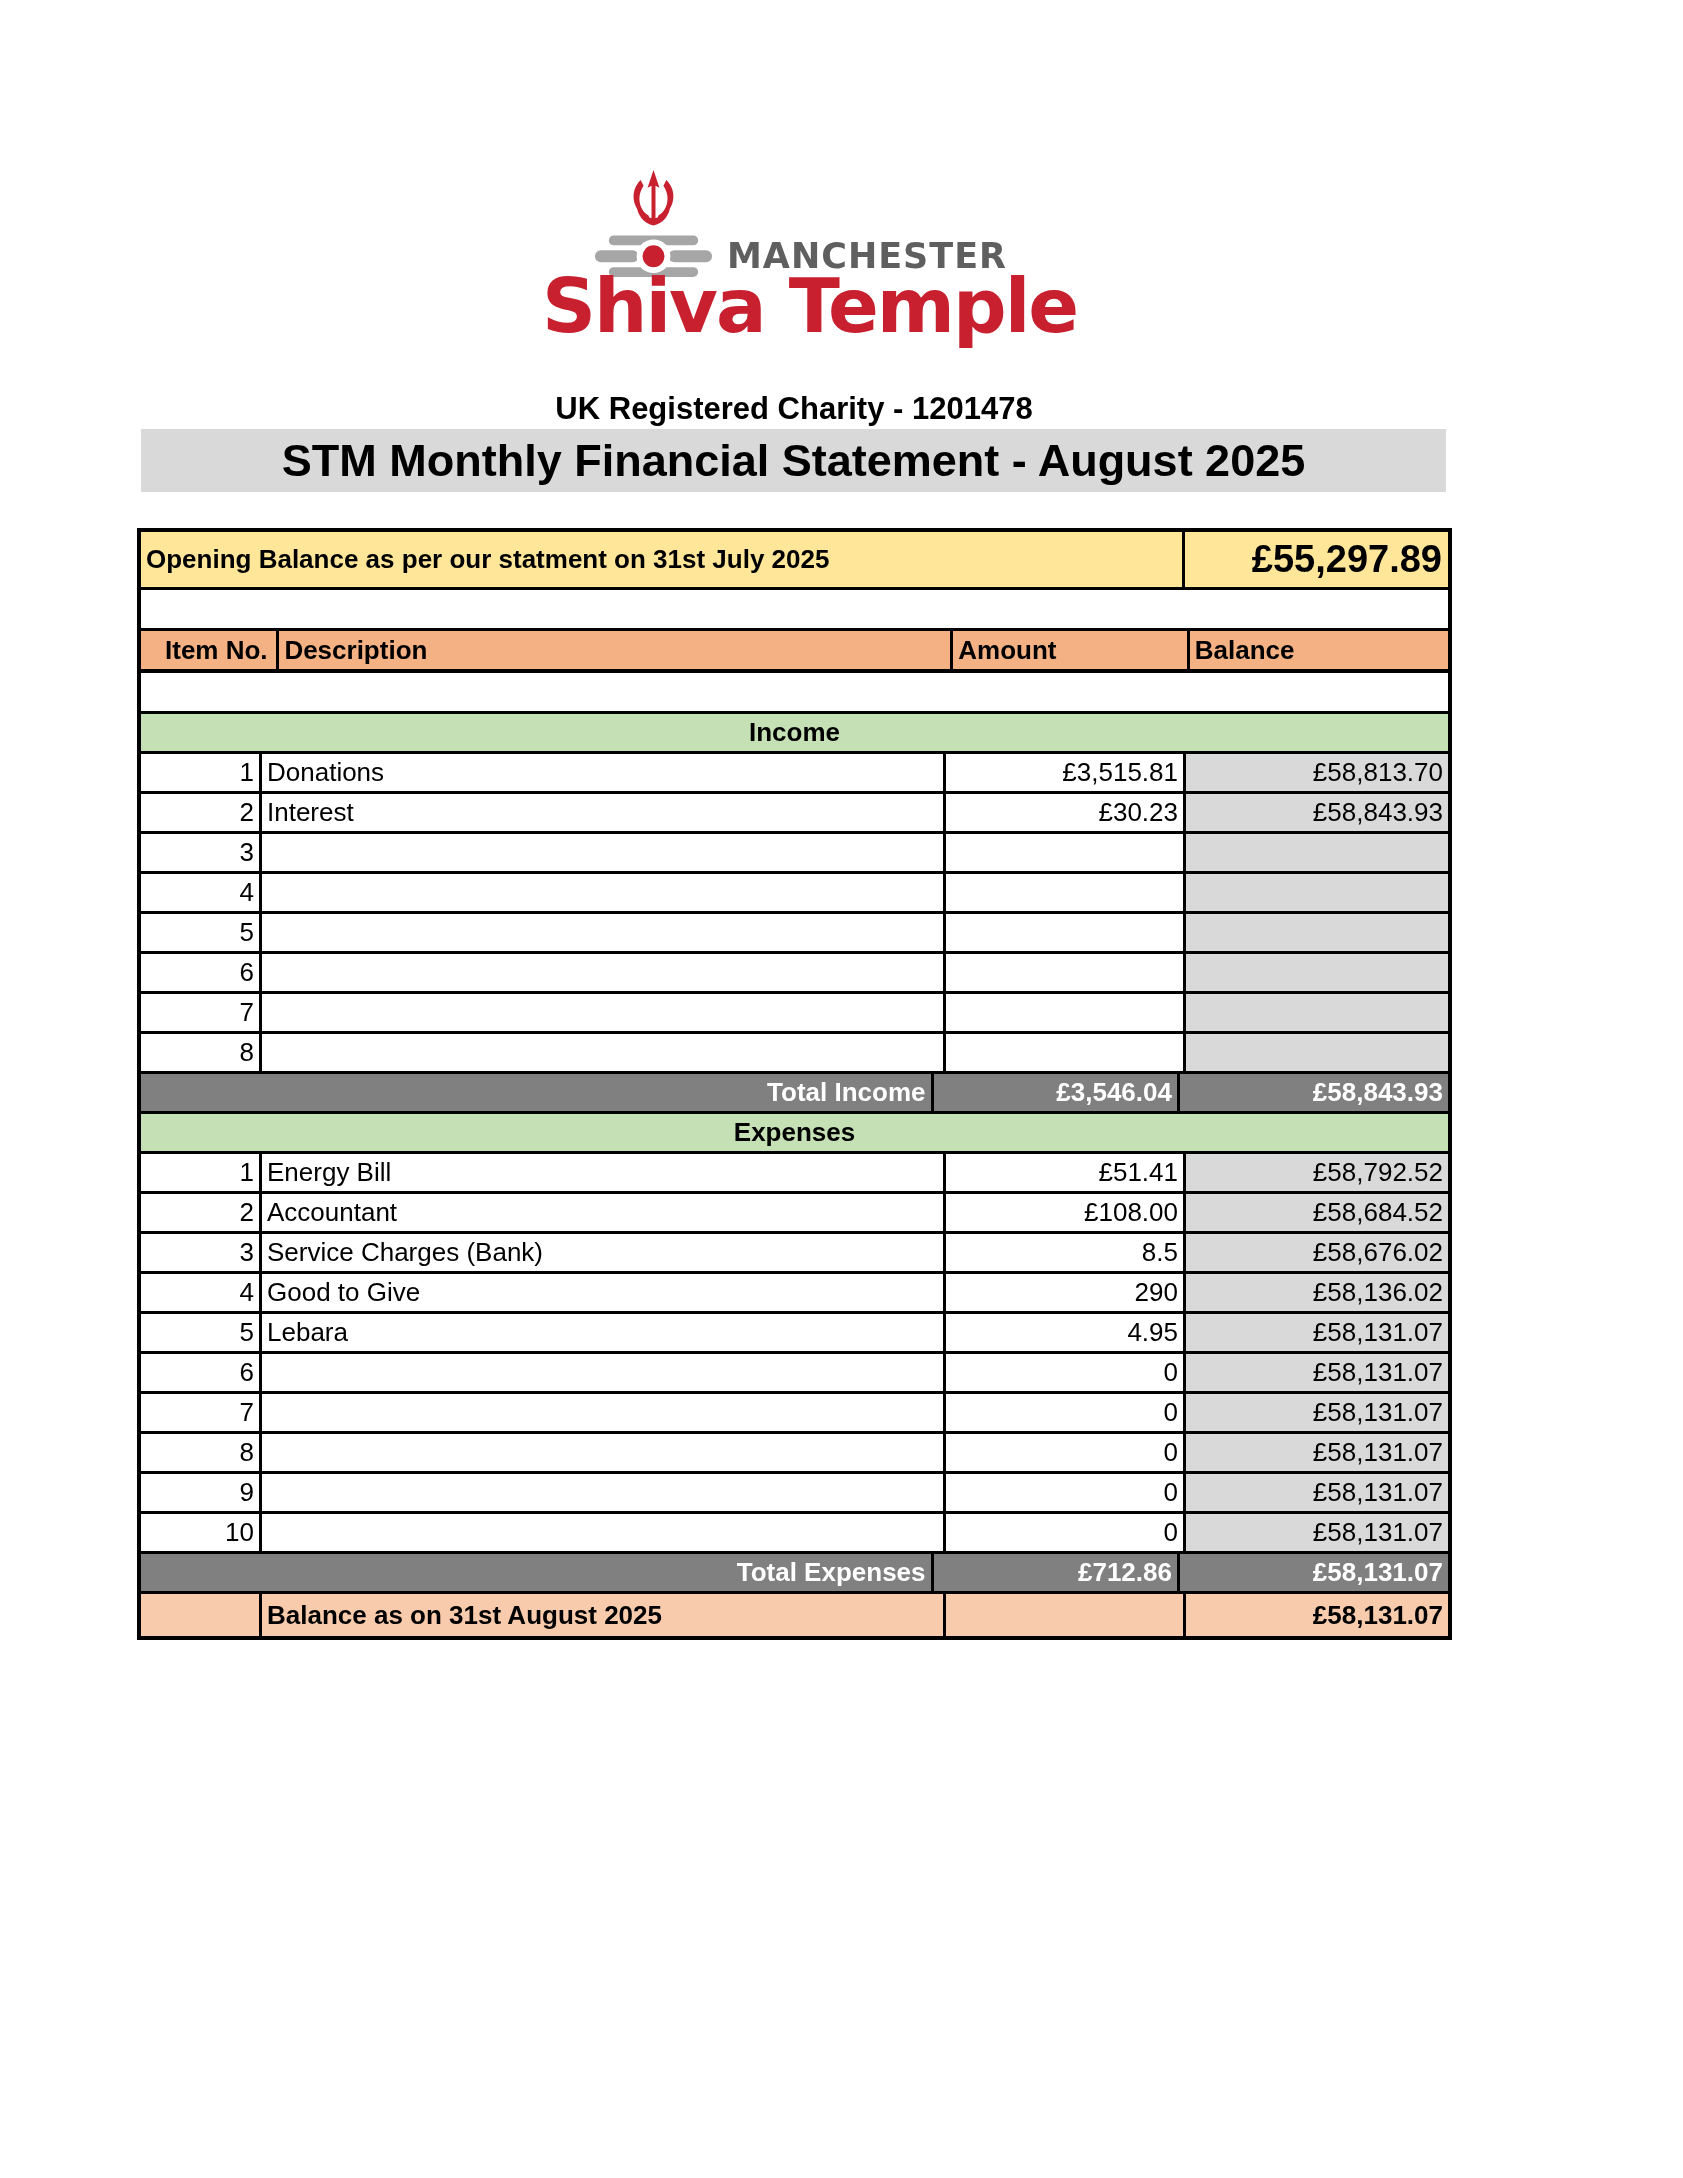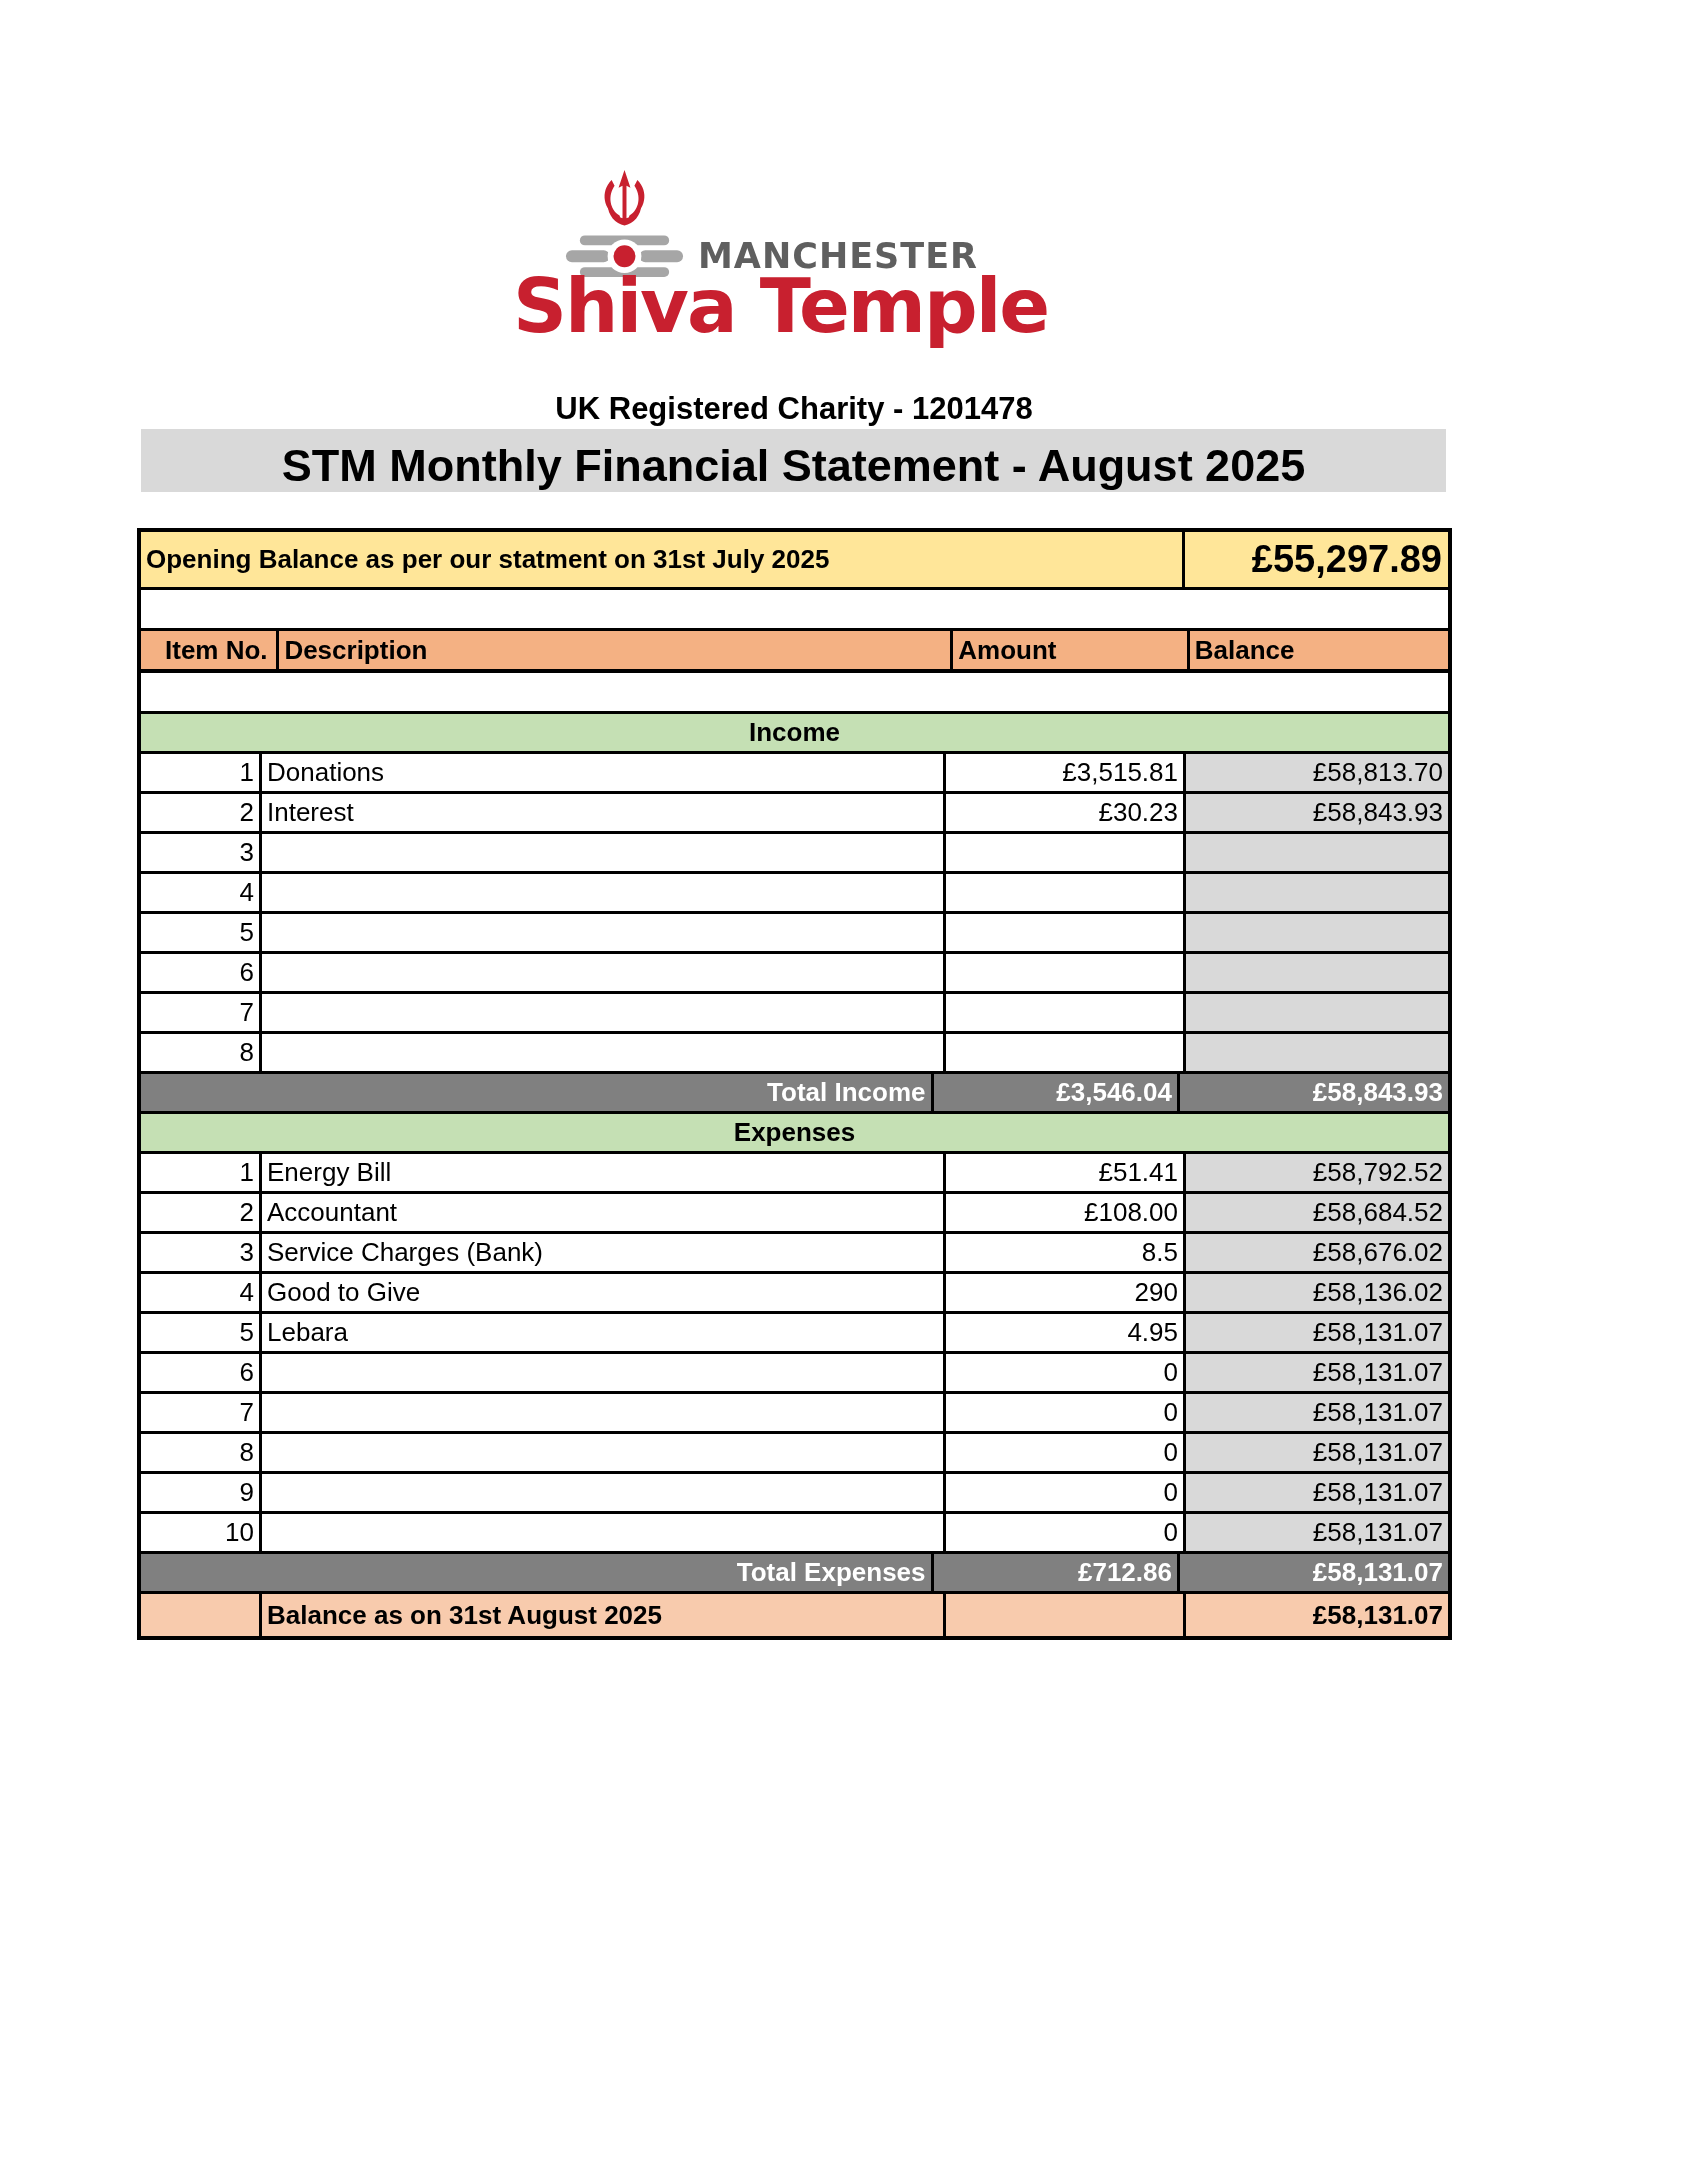--- a/index.html
+++ b/index.html
@@ -1,31 +1,31 @@
 <!DOCTYPE html>
 <html><head>
 <meta charset="utf-8">
 <style>
   html, body { margin: 0; padding: 0; background: #ffffff; }
   body { width: 1683px; height: 2178px; position: relative; overflow: hidden;
          font-family: "Liberation Sans", "DejaVu Sans", sans-serif; color: #000; }
 
   
-  .logo { position: absolute; left: 495px; top: 158px; width: 574px; height: 198px; }
+  .logo { position: absolute; left: 524px; top: 158px; width: 574px; height: 198px; }
   .logo svg.mark { position: absolute; left: 65px; top: 8px; width: 129px; height: 119px; }
   .logo .manchester { position: absolute; left: 203px; top: 81px; font-size: 35px; font-weight: bold;
          letter-spacing: 1px; color: #5f5f5f; line-height: 1; font-family: "DejaVu Sans", sans-serif; }
   .logo .shiva { position: absolute; left: 18px; top: 111px; font-size: 75px; font-weight: bold;
          color: #c8202f; line-height: 1; letter-spacing: -2px; font-family: "DejaVu Sans", sans-serif; }
 
   
   .charity { position: absolute; left: 0; width: 1588px; top: 392px; text-align: center;
          font-size: 31px; font-weight: bold; line-height: 34px; }
   .banner { position: absolute; left: 141px; top: 429px; width: 1305px; height: 63px; background: #d9d9d9;
-         display: flex; align-items: flex-end; justify-content: center; }
+         display: flex; align-items: center; justify-content: center; }
   .banner span { font-size: 45px; font-weight: bold; white-space: nowrap; }
 
   
   .sheet { position: absolute; left: 137px; top: 528px; width: 1307px; border: 4px solid #000; box-sizing: content-box; }
   .row { display: flex; height: 40px; border-bottom: 3px solid #000; box-sizing: border-box; }
   .row:last-child { border-bottom: none; }
   .cell { box-sizing: border-box; display: flex; align-items: center; padding: 0 5px;
           font-size: 26px; white-space: nowrap; overflow: hidden; }
   .c-no   { width: 121px; justify-content: flex-end; border-right: 3px solid #000; }
   .c-desc { width: 684px; border-right: 3px solid #000; }

